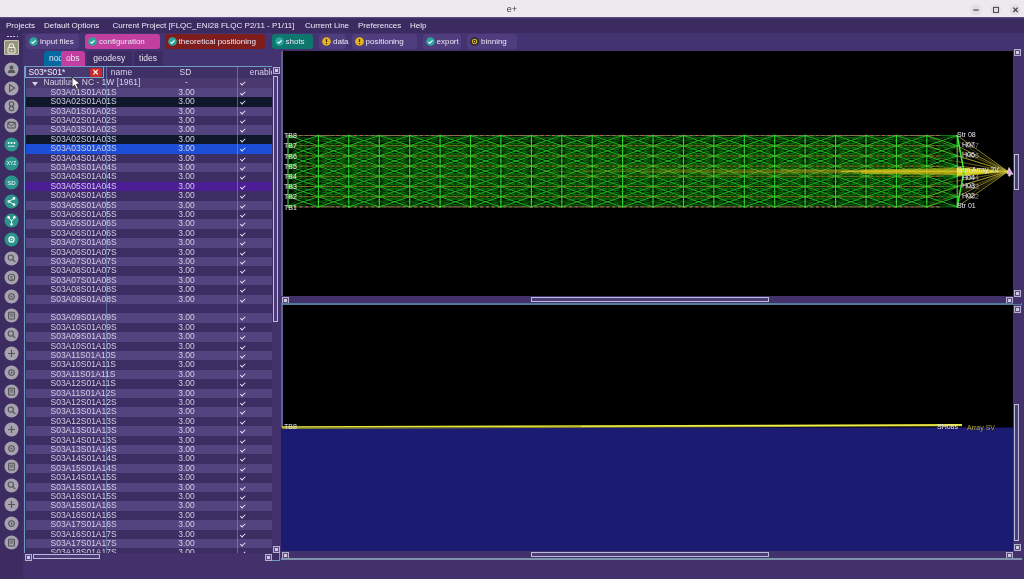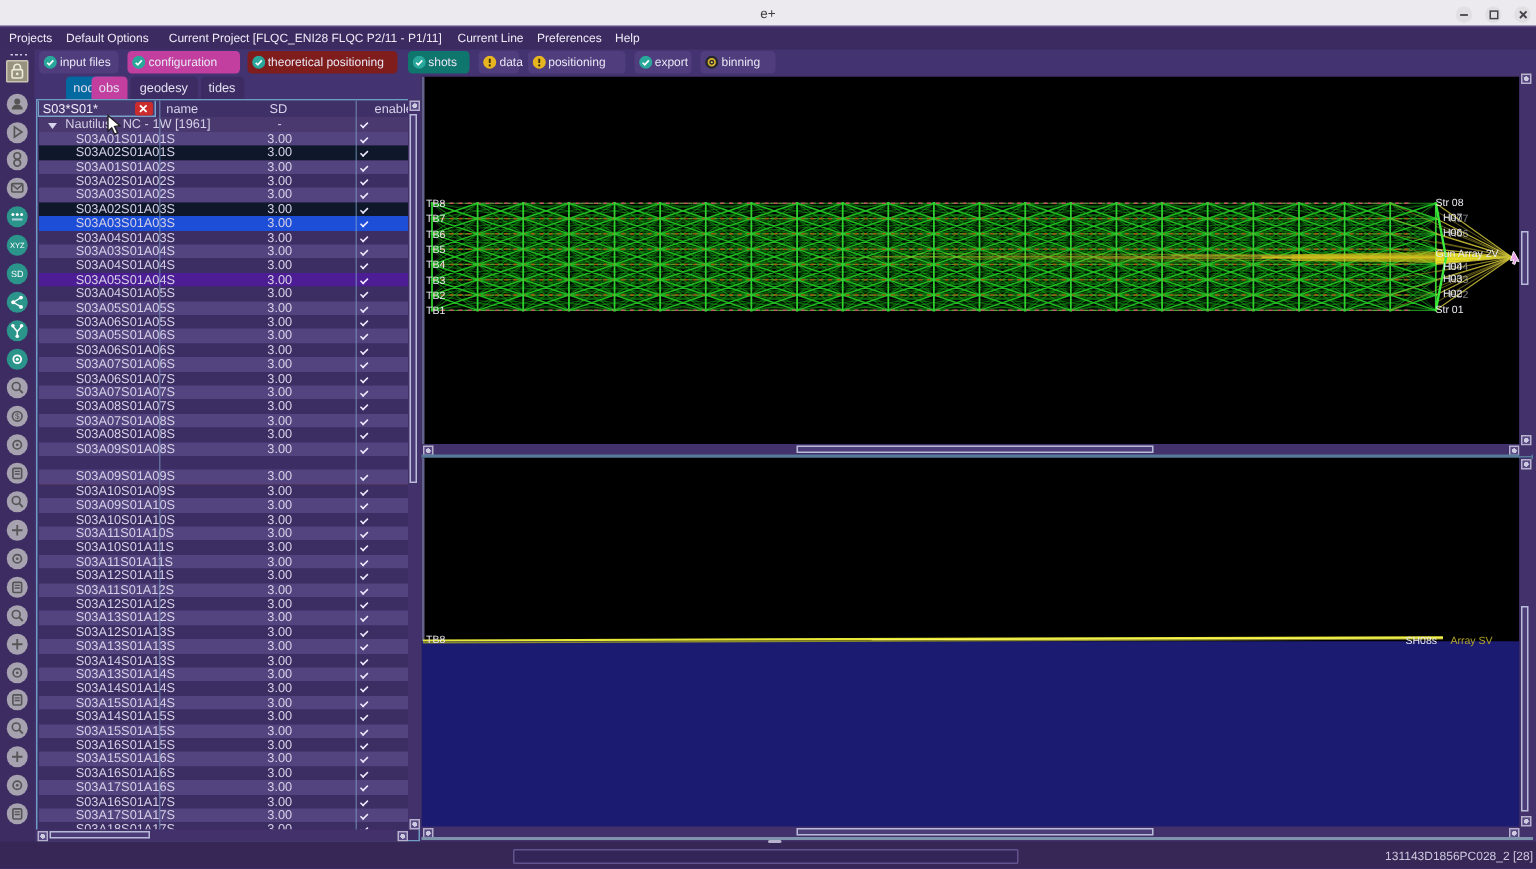--- a/index.html
+++ b/index.html
@@ -843,20 +843,15 @@
 </svg>
 <div class="abs sbtrack" style="left:281px;top:551px;width:732px;height:8px"></div>
     <div class="abs sbbox" style="left:282px;top:552px"></div>
     <div class="abs sbbox" style="left:1006px;top:552px"></div>
     <div class="abs sbslider" style="left:530.7px;top:552px;width:238px;height:5px"></div>
 <div class="abs" style="left:281px;top:558px;width:741px;height:2.2px;background:#7e93ac"></div>
 <div class="abs sbtrack" style="left:1013px;top:305px;width:8px;height:246px"></div>
     <div class="abs sbbox" style="left:1014px;top:306px"></div>
     <div class="abs sbbox" style="left:1014px;top:544px"></div>
     <div class="abs sbslider" style="left:1014px;top:404px;width:5px;height:137px"></div>
-<div id="statusbar">
-<div id="statusfield"></div>
-      <div style="position:absolute;left:512px;top:-1.5px;width:9px;height:2px;background:#b8b2cc;border-radius:1px"></div>
-<div id="statustext">131143D1856PC028_2 [28]</div>
-</div>
 <svg class="abs" style="left:71px;top:76px" width="11" height="15" viewBox="0 0 11 15">
       <path d="M1 1l8 6.8-3.6.5 2 4.2-2 .9-1.9-4.2-2.5 2.2z" fill="#fff" stroke="#222" stroke-width="0.9"></path>
     </svg>
 </div>
 </body></html>

